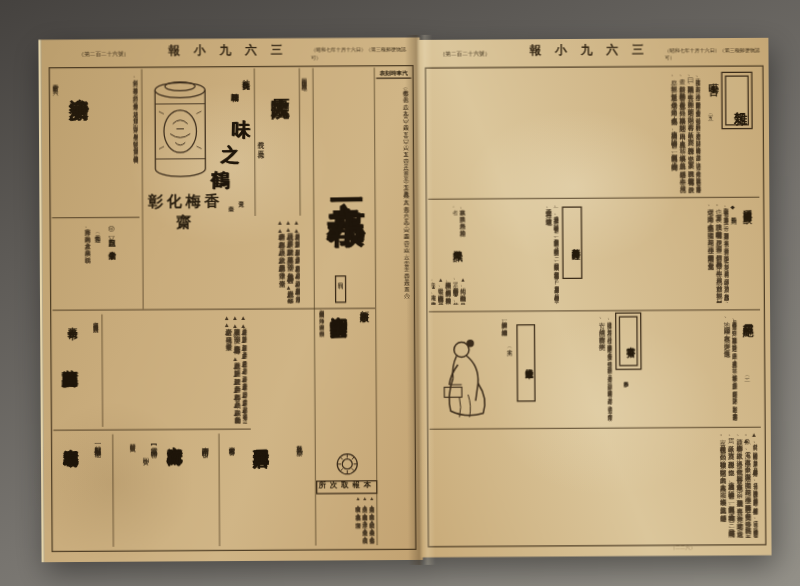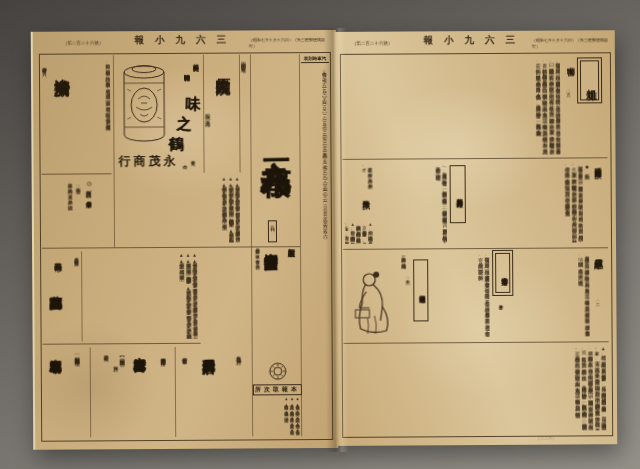--- a/index.html
+++ b/index.html
@@ -68,21 +68,21 @@
         <path d="M10 30 l4 2 M44 30 l-4 2 M10 60 l4 -2 M44 60 l-4 -2" stroke-width=".6"></path>
       </svg>
     </div>
     <div class="abs v b" style="left:158px;top:28px;height:28px;font-size:6px;">純良美味</div>
     <div class="abs v b" style="left:149px;top:38px;height:28px;font-size:6px;">調味精粉</div>
     <span class="abs cal" style="left:152px;top:64px;font-size:15px;">味</span>
     <span class="abs cal" style="left:143px;top:84px;font-size:15px;">之</span>
     <span class="abs cal" style="left:135px;top:104px;font-size:15px;">鶴</span>
     <div class="abs v" style="left:157px;top:126px;height:18px;font-size:4.5px;">發賣元</div>
     <div class="abs v" style="left:149px;top:130px;height:14px;font-size:4.5px;">臺南</div>
-    <div class="abs b" style="left:84px;top:122px;width:62px;font-size:12px;letter-spacing:3px;text-align:center;">行商茂永</div>
+    <div class="abs b" style="left:84px;top:122px;width:62px;font-size:12px;letter-spacing:3px;text-align:center;">彰化梅香齋</div>
 
     <div class="abs vline" style="left:170px;top:24px;height:118px;"></div>
     <div class="abs v b" style="left:180px;top:36px;height:96px;font-size:15px;">太原醫院</div>
     <div class="abs v" style="left:172px;top:78px;height:60px;font-size:5.5px;">院長　王受祿</div>
     <div class="abs vline" style="left:206px;top:24px;height:118px;"></div>
     <div class="abs v" style="left:208px;top:28px;height:92px;font-size:4.5px;color:#3a2c1b;">岡山郡岡山庄岡山三八六番地</div>
 
     <div class="abs hline" style="left:8px;top:216px;width:258px;height:1.2px;"></div>
     <div class="abs f" style="left:60px;top:146px;width:146px;height:66px;font-size:5px;">▲臺北市日光堂▲基隆文明軒▲新竹榮記號▲臺中中央書局▲彰化梅香齋▲員林金玉成▲斗六誠文堂▲嘉義蘭記書局▲鹽水月津堂▲臺南崇文堂▲高雄三成號▲屏東黎明堂▲宜蘭蘭陽號▲花蓮港東臺號▲澎湖開文堂◎以上各店均有代售本報及受理廣告之件。▲臺北市日光堂▲基隆文明軒▲新竹榮記號▲臺中中央書局▲彰化梅香齋▲員林金玉成▲斗六誠文堂▲嘉義蘭記書局▲鹽水月津堂▲臺南崇文堂</div>
 

